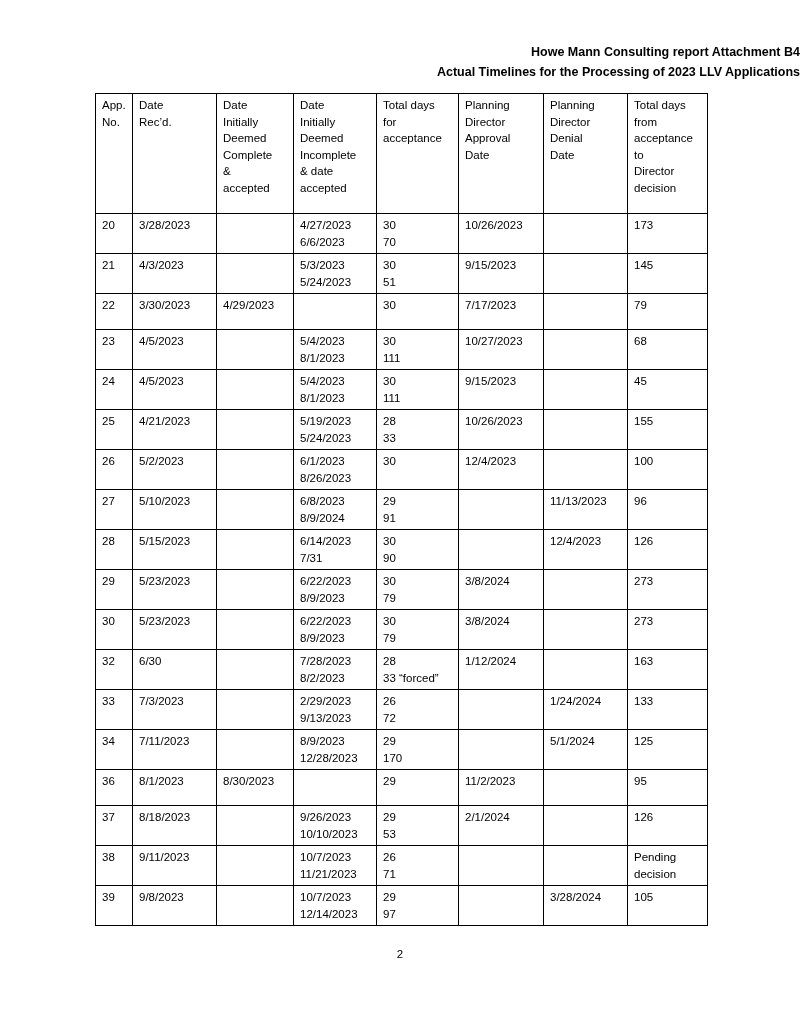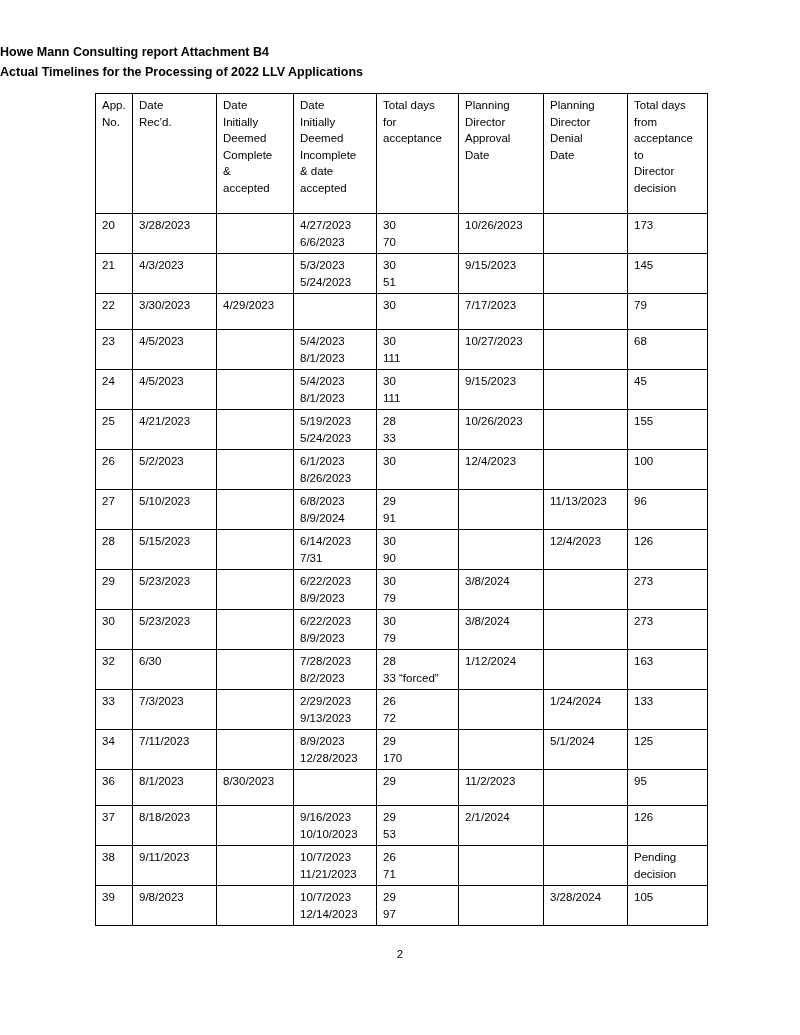--- a/index.html
+++ b/index.html
@@ -9,21 +9,21 @@
     width: 800px;
     height: 1035px;
     background: #ffffff;
     margin: 0 auto;
     font-family: "Liberation Sans", sans-serif;
     color: #000000;
     overflow: hidden;
   }
   .doc-title {
     padding-top: 42px;
-    text-align: left;
+    text-align: right;
     font-weight: bold;
     font-size: 12.5px;
     line-height: 1.62;
   }
   table.timeline {
     position: absolute;
     left: 95px;
     top: 93px;
     width: 612px;
     border-collapse: collapse;
@@ -52,21 +52,21 @@
     font-size: 11.5px;
   }
 </style>
 </head>
 <body>
 
 <div class="page">
 
   <div class="doc-title">
     <div>Howe Mann Consulting report Attachment B4</div>
-    <div>Actual Timelines for the Processing of 2022 LLV Applications</div>
+    <div>Actual Timelines for the Processing of 2023 LLV Applications</div>
   </div>
 
   <table class="timeline">
     <colgroup>
       <col style="width:37px">
       <col style="width:84px">
       <col style="width:77px">
       <col style="width:83px">
       <col style="width:82px">
       <col style="width:85px">
@@ -283,21 +283,21 @@
           <td></td>
           <td>29</td>
           <td>11/2/2023</td>
           <td></td>
           <td>95</td>
         </tr>
         <tr>
           <td>37</td>
           <td>8/18/2023</td>
           <td></td>
-          <td>9/16/2023
+          <td>9/26/2023
 10/10/2023</td>
           <td>29
 53</td>
           <td>2/1/2024</td>
           <td></td>
           <td>126</td>
         </tr>
         <tr>
           <td>38</td>
           <td>9/11/2023</td>

